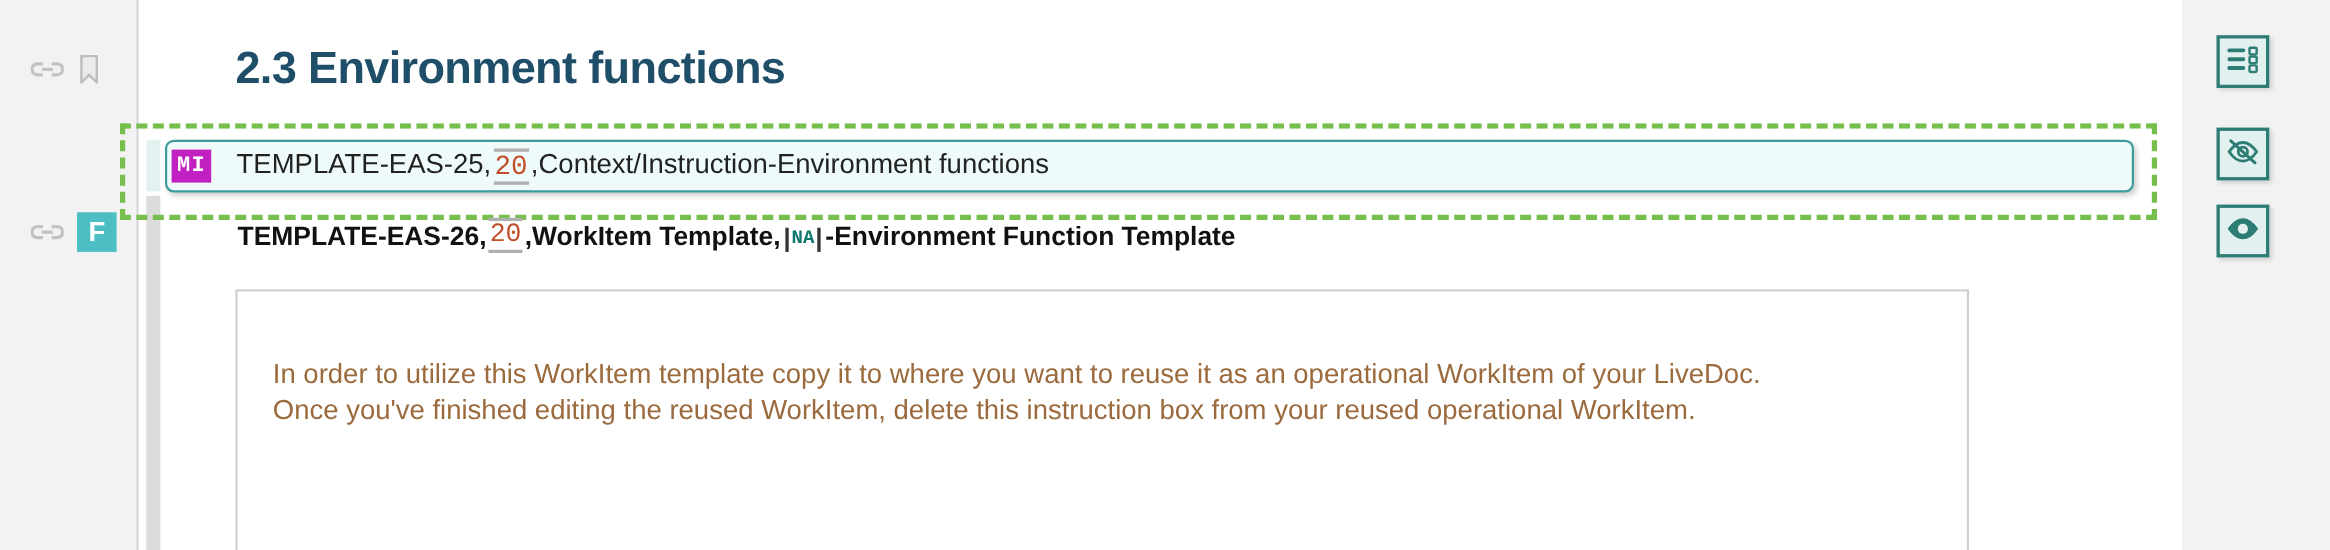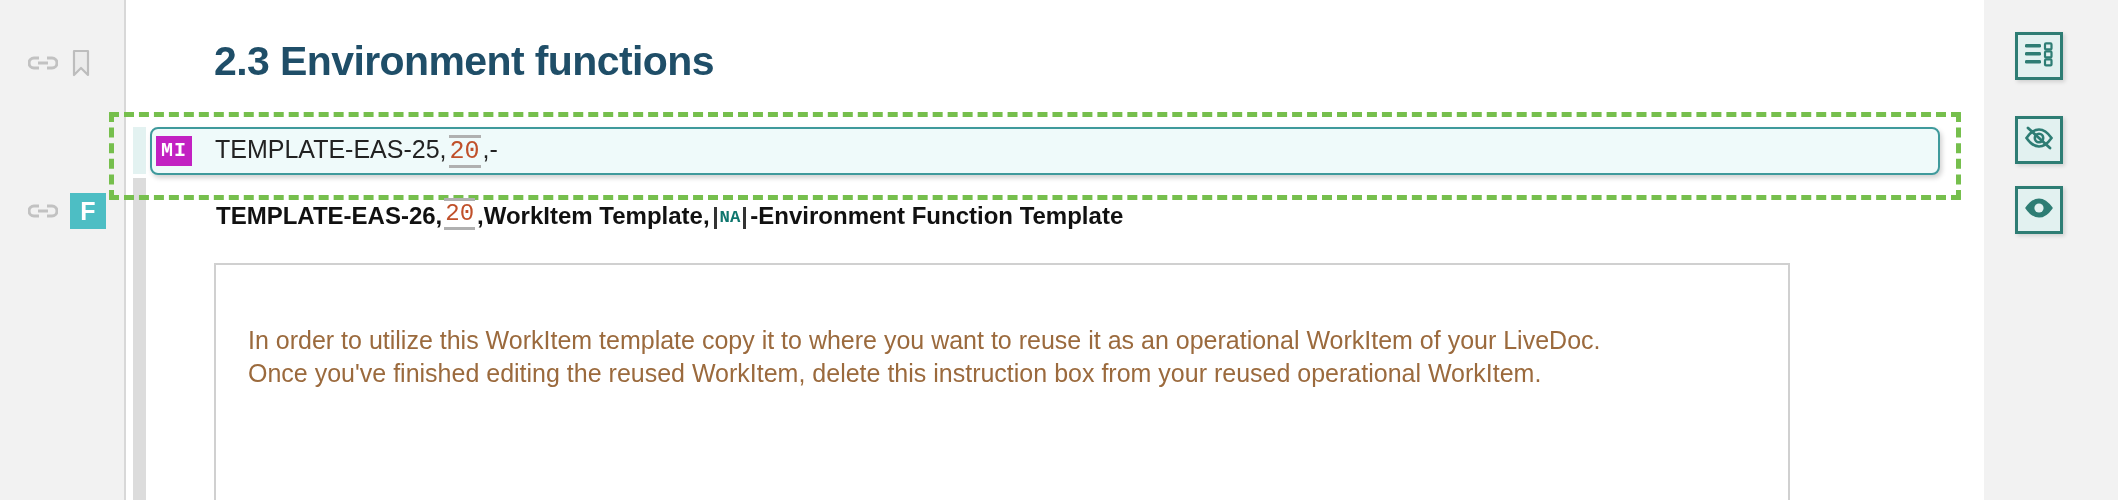--- a/index.html
+++ b/index.html
@@ -299,21 +299,23 @@
 
     <div id="selection-frame"></div>
 
     <div id="mi-row">
       <span id="mi-badge">MI</span>
       <span id="mi-text">
         <span>TEMPLATE-EAS-25</span>
           <span>, </span>
           <span class="token-20">20</span>
           <span> , </span>
+          <span>Context/Instruction</span>
           <span> - </span>
+          <span>Environment functions</span>
       </span>
     </div>
 
     <div id="bold-line">
       <span>TEMPLATE-EAS-26</span>
         <span>, </span>
         <span class="token-20">20</span>
         <span>, </span>
         <span>WorkItem Template</span>
         <span>, </span>

